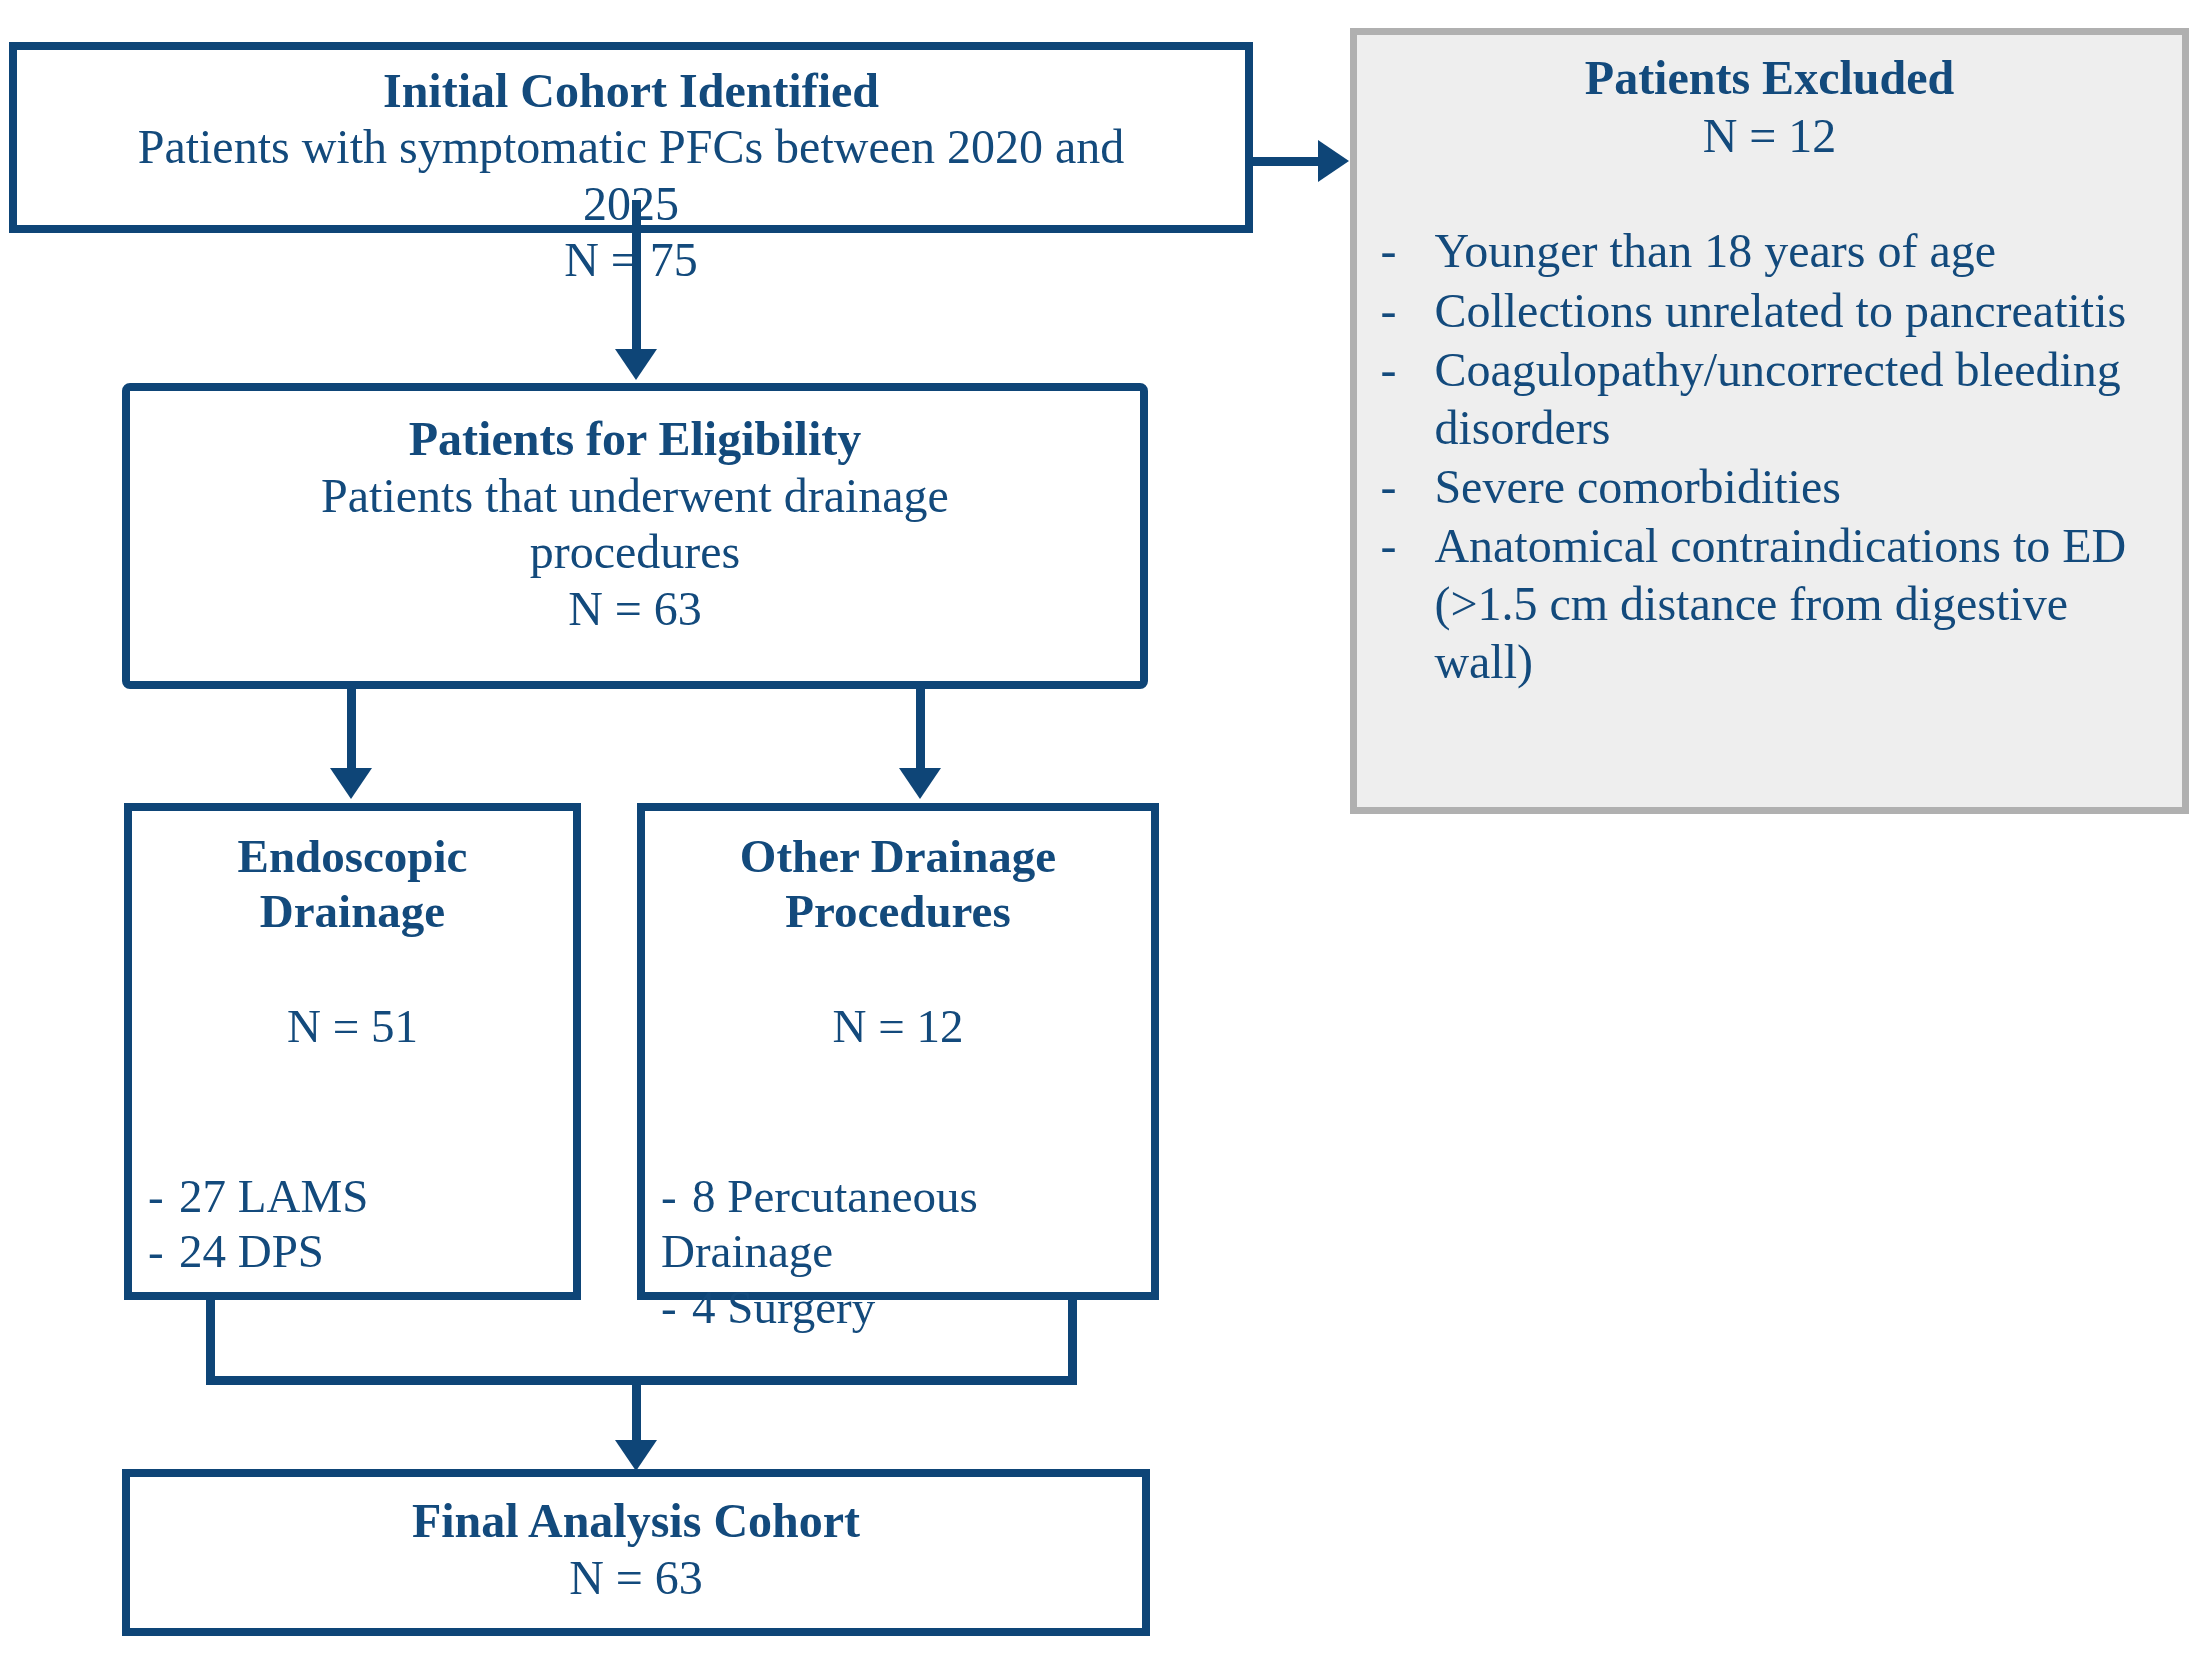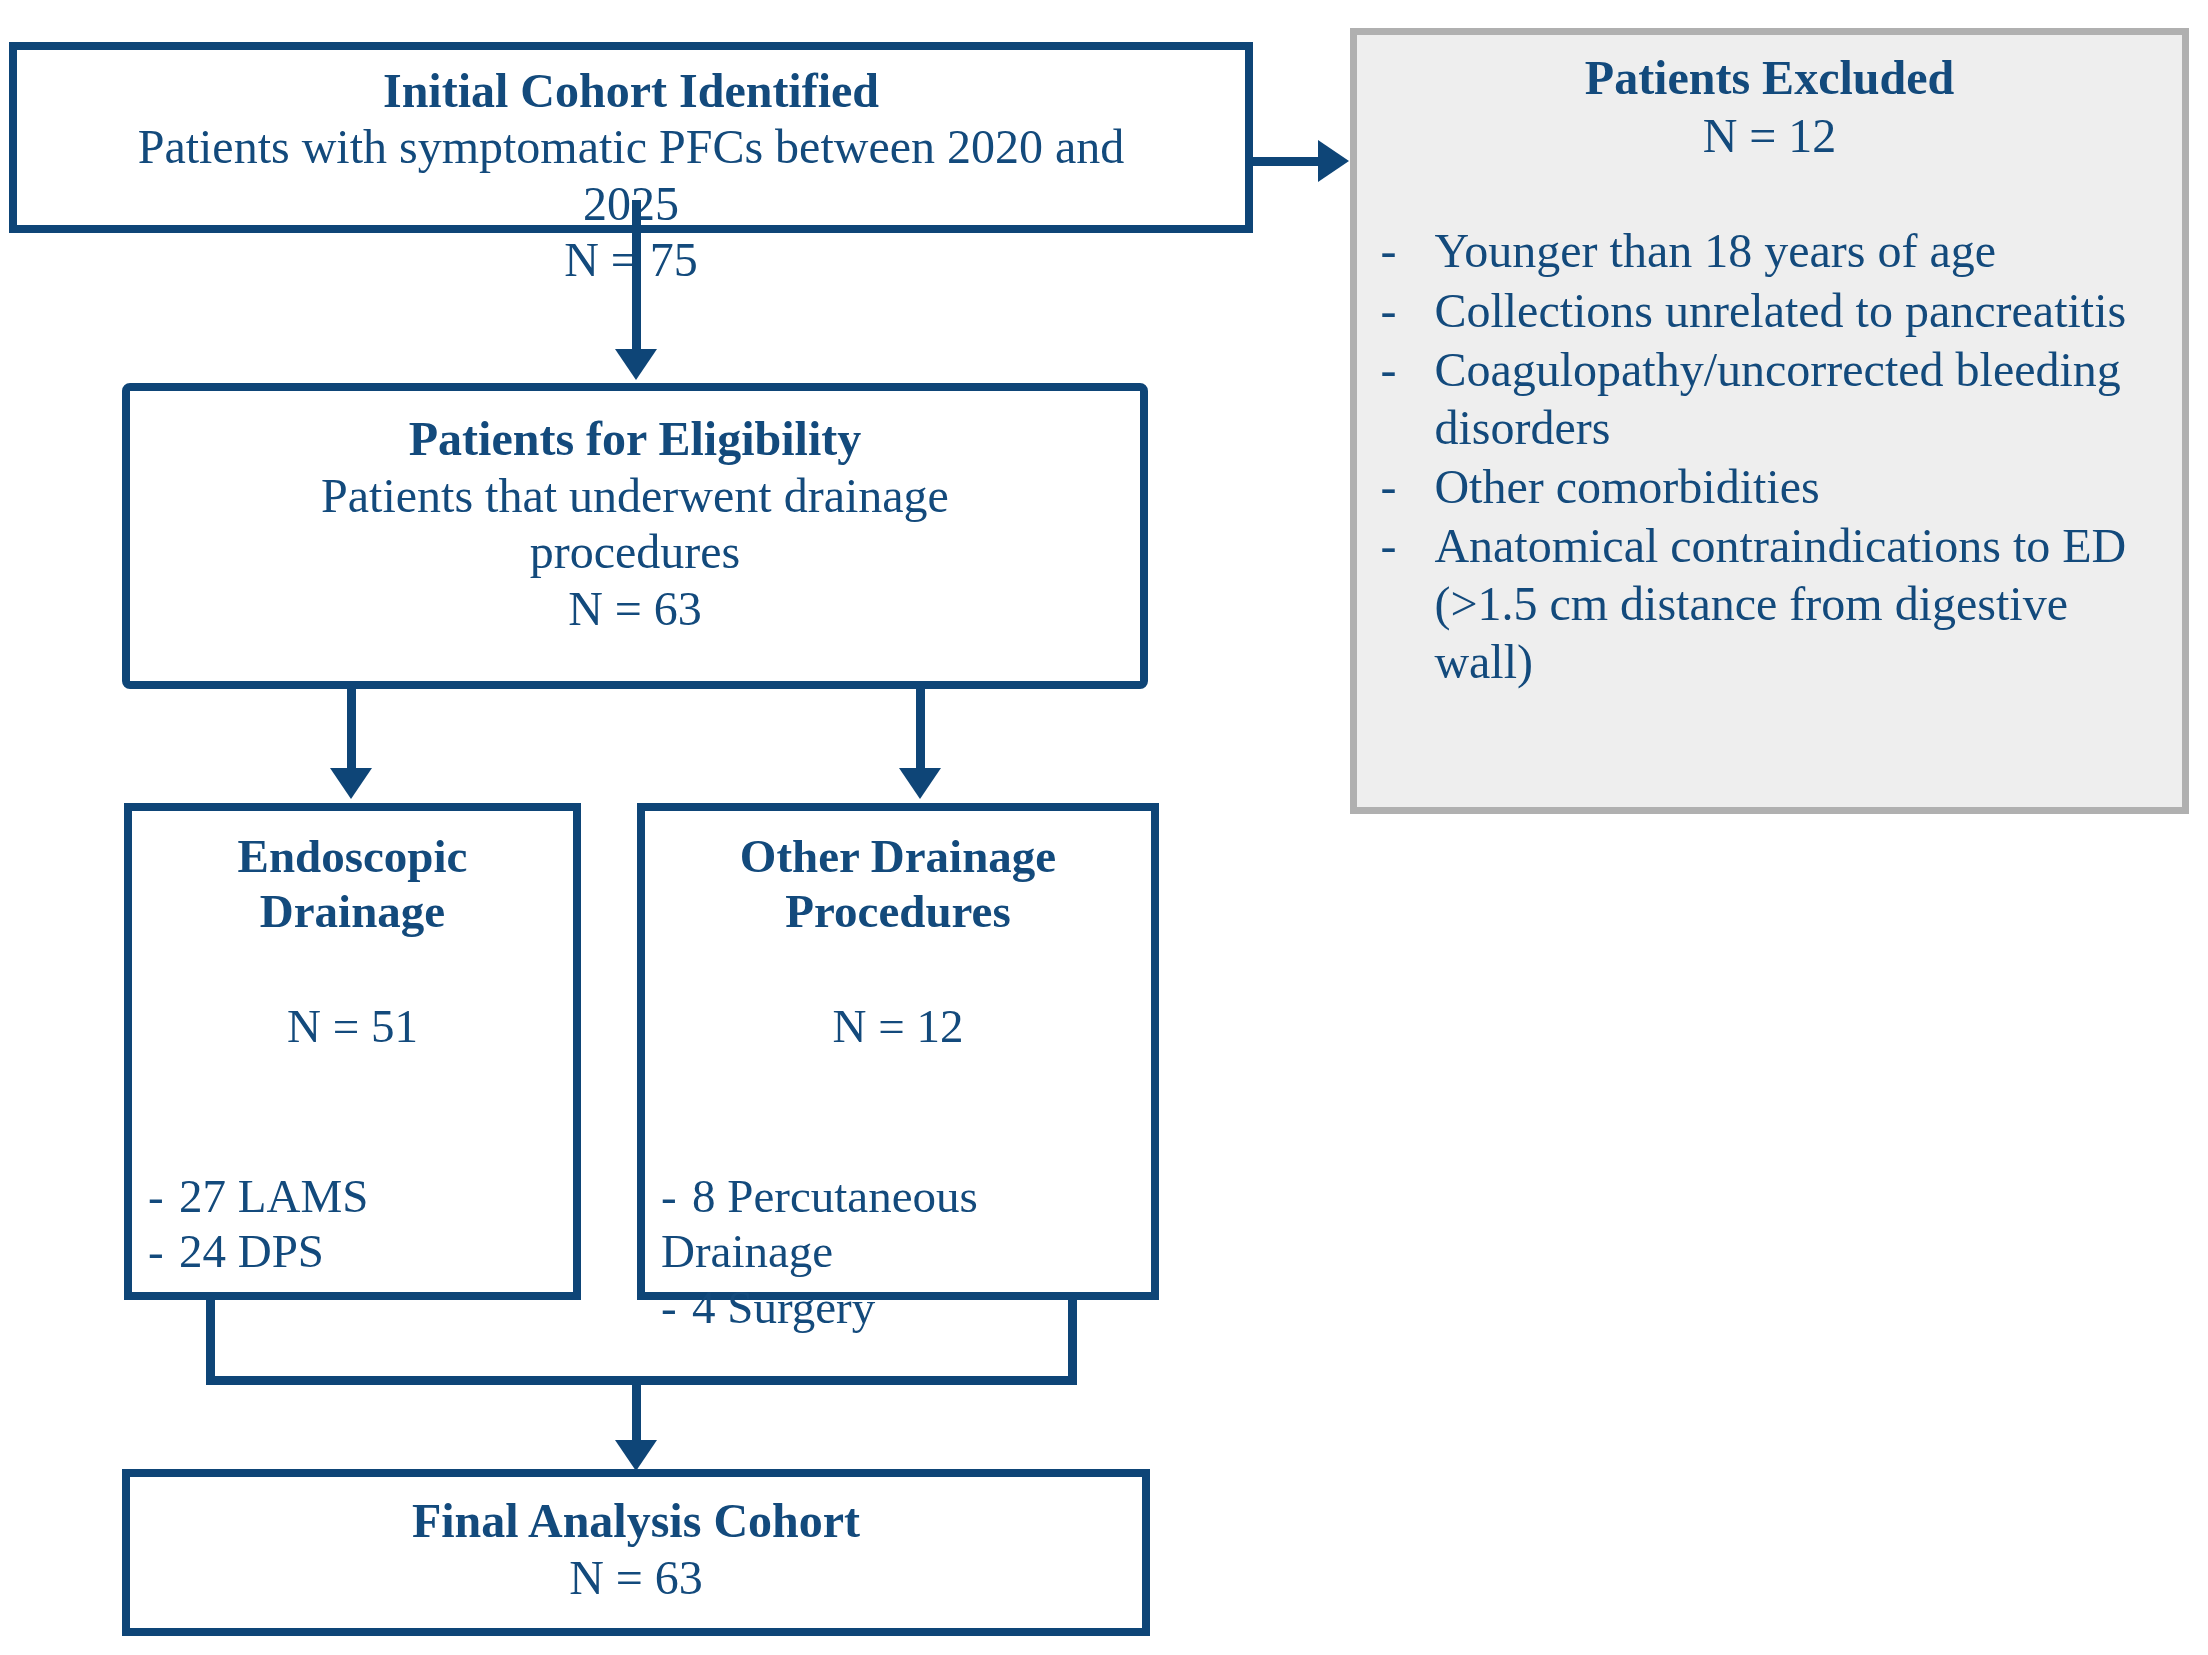--- a/index.html
+++ b/index.html
@@ -219,19 +219,19 @@
     <span class="ln">N = 63</span>
   </div>
 
   <div id="box-excluded">
     <span class="ttl">Patients Excluded</span>
     <span class="ln">N = 12</span>
     <span class="ex-bullets">
       <span class="bl"><span class="dash">-</span><span>Younger than 18 years of age</span></span>
       <span class="bl"><span class="dash">-</span><span>Collections unrelated to pancreatitis</span></span>
       <span class="bl"><span class="dash">-</span><span>Coagulopathy/uncorrected bleeding disorders</span></span>
-      <span class="bl"><span class="dash">-</span><span>Other comorbidities</span></span>
+      <span class="bl"><span class="dash">-</span><span>Severe comorbidities</span></span>
       <span class="bl"><span class="dash">-</span><span>Anatomical contraindications to ED (&gt;1.5 cm distance from digestive wall)</span></span>
     </span>
   </div>
 
 </div>
 
 
 </body></html>

